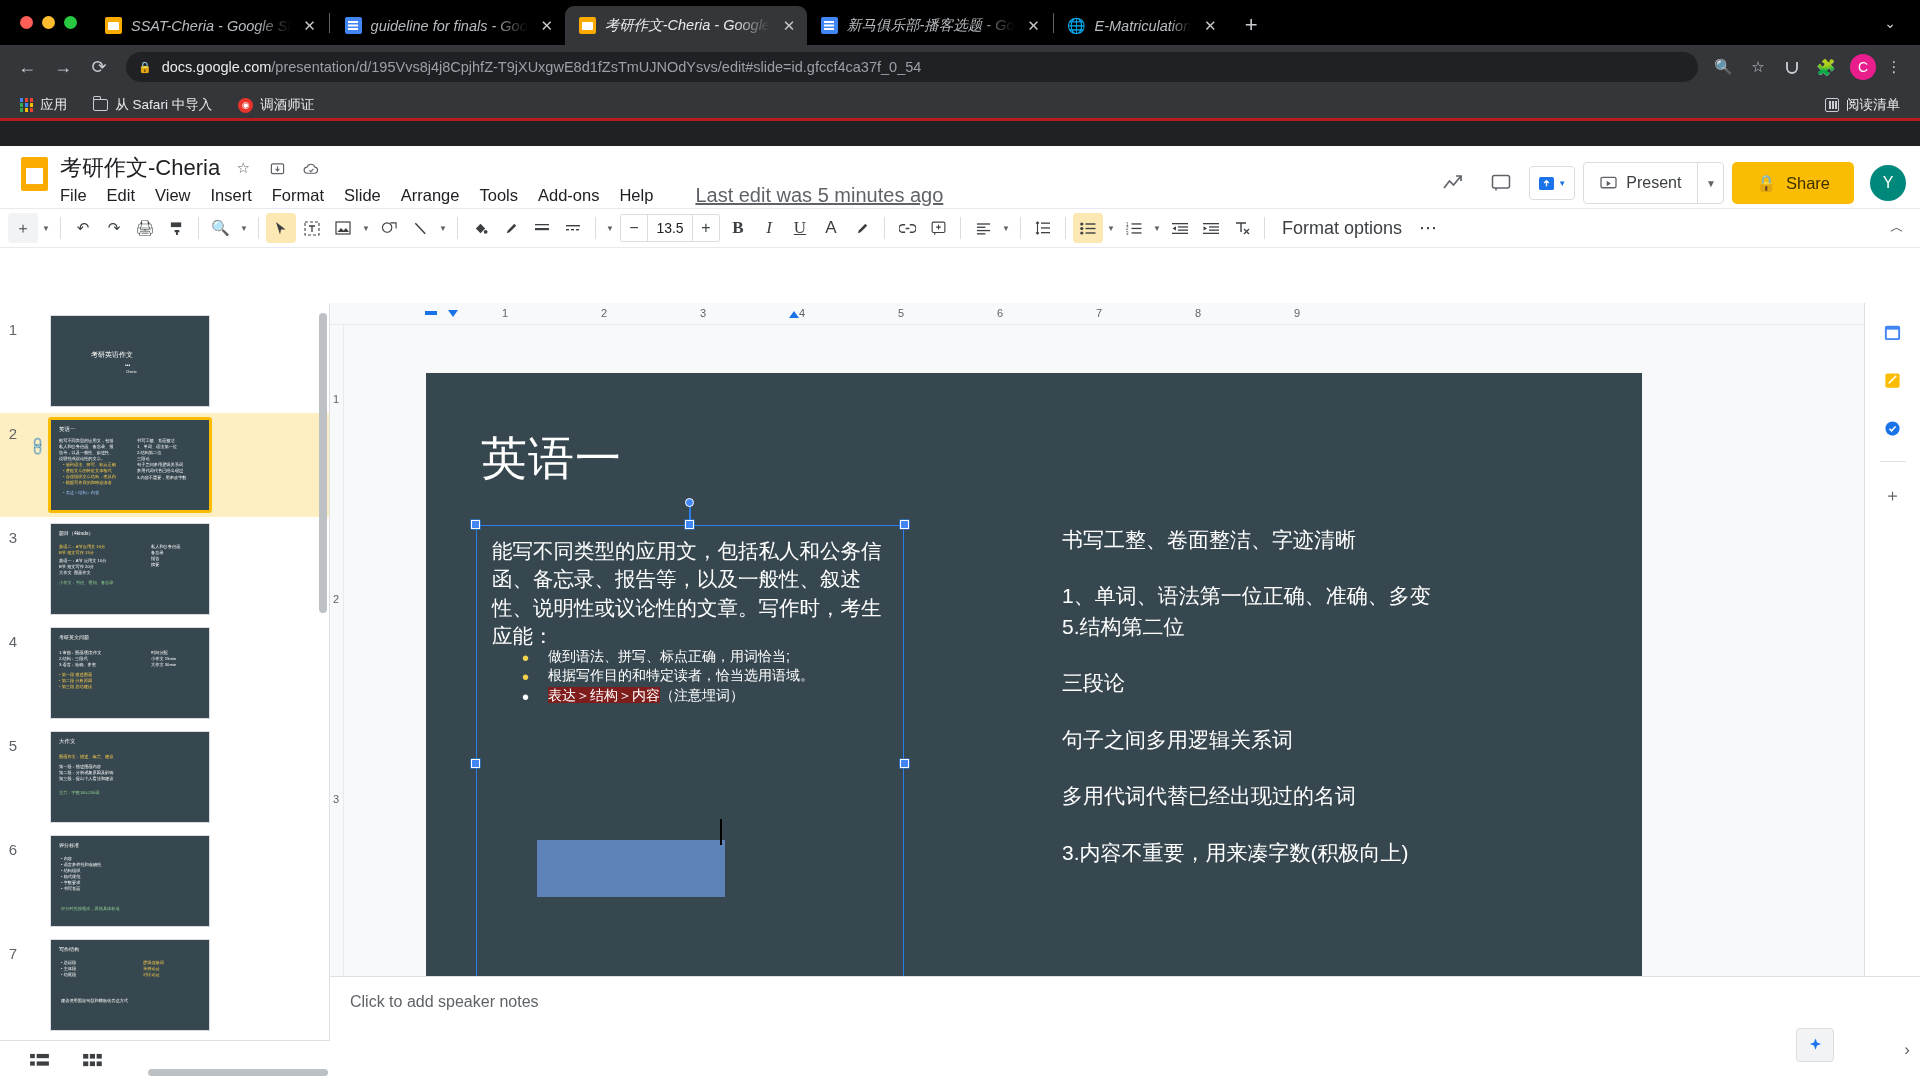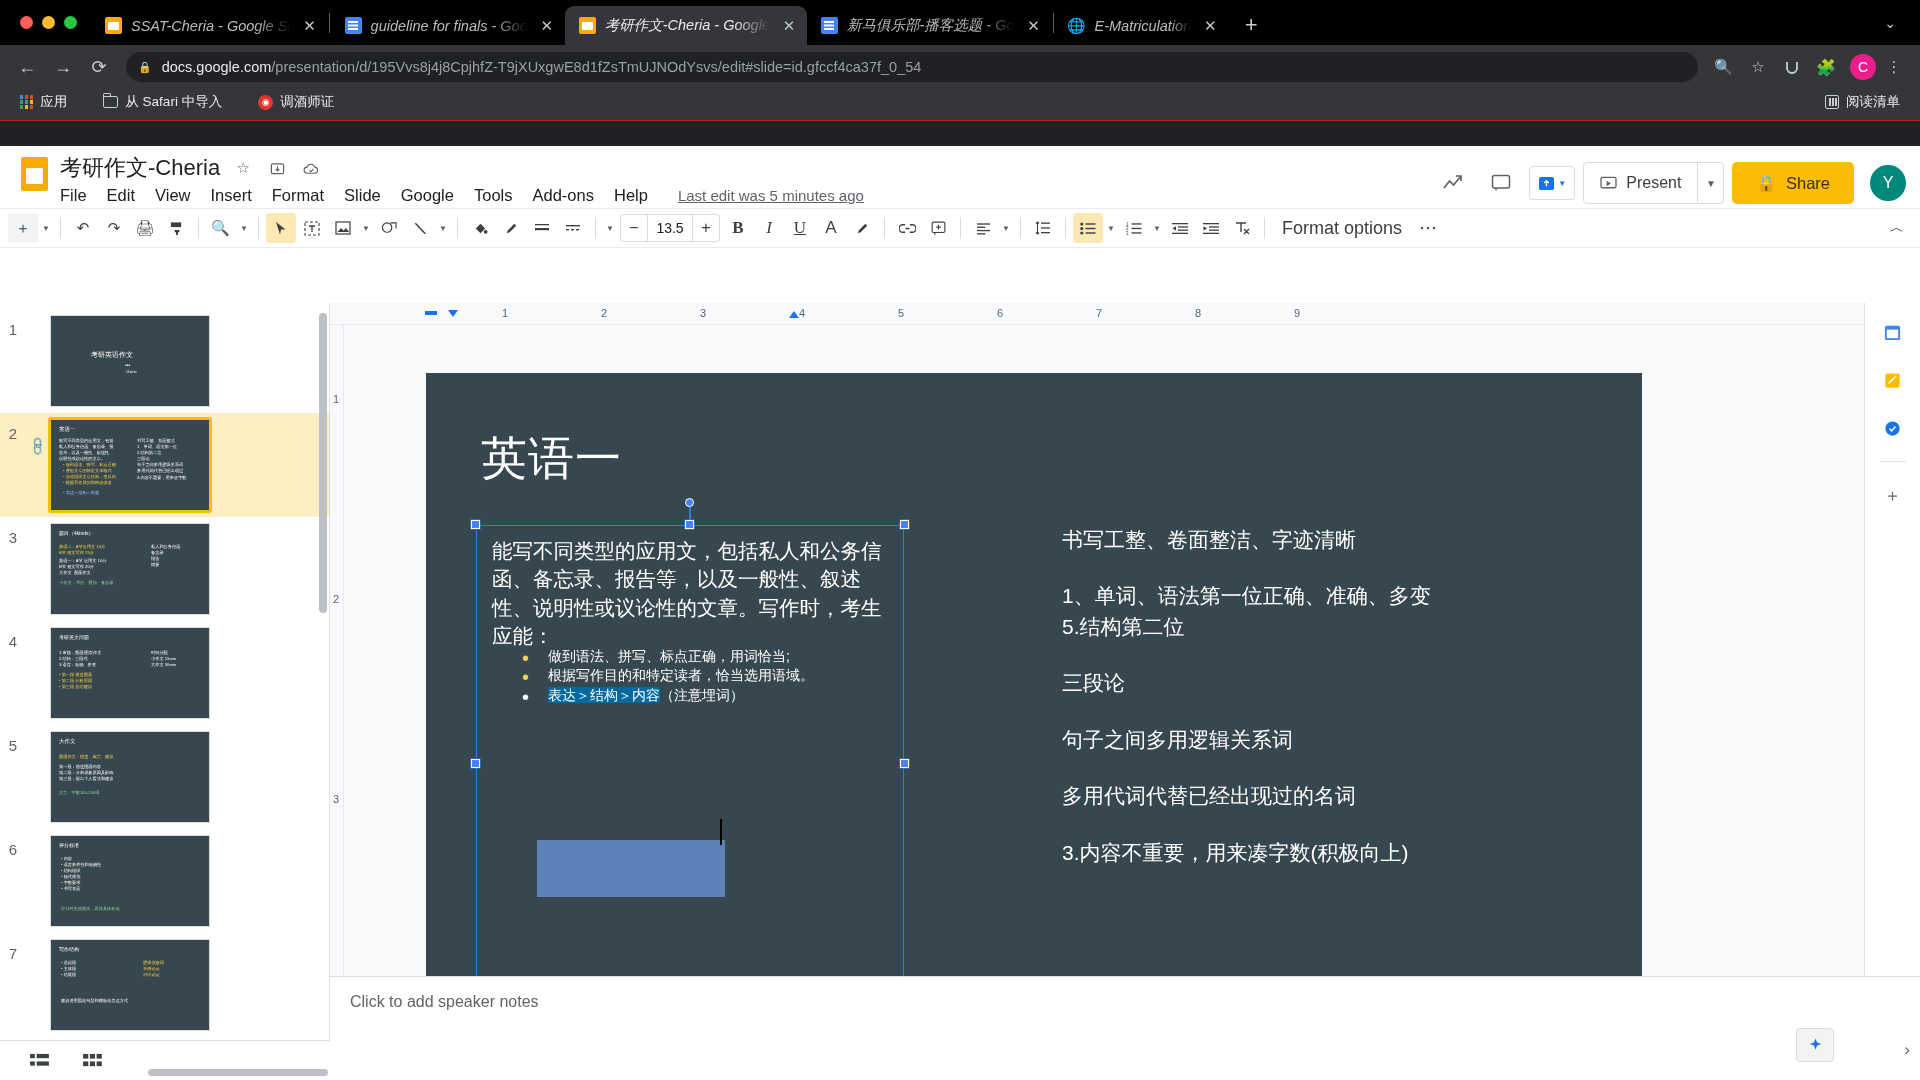--- a/index.html
+++ b/index.html
@@ -43,22 +43,22 @@
   #omnibox { flex:1; height:30px; background:#202124; border-radius:15px; display:flex; align-items:center;
              padding:0 12px; margin:0 8px; gap:10px; min-width:0; }
   #omnibox .lock { font-size:11px; color:#c9ccd0; }
   #urltext { font-size:14.5px; color:#9aa0a6; white-space:nowrap; overflow:hidden; text-overflow:clip; }
   #urltext b { color:#e8eaed; font-weight:400; }
   .tb-icon { width:32px; height:32px; display:flex; align-items:center; justify-content:center; color:#c9ccd0; font-size:15px; }
   .avatar-c { width:26px; height:26px; border-radius:50%; background:#e91e8c; color:#fff; font-size:14px;
               display:flex; align-items:center; justify-content:center; margin-left:6px; }
   .ext-puzzle { color:#c9ccd0; font-size:16px; }
 
-  #bookmarks { height:32px; background:#35363a; display:flex; align-items:flex-start; padding:0 12px; gap:20px;
-               border-bottom:1px solid #b91c1c; }
+  #bookmarks { height:32px; background:#35363a; display:flex; align-items:flex-end; padding:0 12px; gap:10px;
+               border-bottom:3px solid #b91c1c; }
   .bm { display:flex; align-items:center; gap:7px; padding:4px 8px; border-radius:4px; color:#e8eaed; font-size:13.5px; }
   .bm-apps { display:grid; grid-template-columns:repeat(3,3.4px); grid-template-rows:repeat(3,3.4px); gap:1.6px; }
   .bm-apps i { display:block; width:3.4px; height:3.4px; }
   .bm-folder { width:15px; height:12px; border:1.6px solid #c9ccd0; border-radius:2px; position:relative; }
   .bm-folder::before{content:"";position:absolute;left:-1.6px;top:-4px;width:6px;height:3px;border:1.6px solid #c9ccd0;border-bottom:none;border-radius:2px 2px 0 0;}
   .bm-red { width:15px; height:15px; border-radius:50%; background:#e8342a; display:flex; align-items:center; justify-content:center; color:#fff; font-size:9px;}
   #bookmarks .bm-right { margin-left:auto; display:flex; align-items:center; gap:8px; }
   .readlist-ic { width:14px; height:14px; border:1.5px solid #c9ccd0; border-radius:2px; position:relative;}
   .readlist-ic::after{content:"";position:absolute;left:3px;top:2px;width:1.5px;height:8px;background:#c9ccd0;box-shadow:3px 0 0 #c9ccd0, 6px 0 0 #c9ccd0;}
 
@@ -68,21 +68,21 @@
   #slides-header { height:62px; display:flex; padding:8px 14px 0 14px; }
   .doc-logo { width:40px; height:40px; margin-right:6px; display:flex; align-items:center; justify-content:center; }
   .doc-logo-shape { width:27px; height:34px; background:#f9ab00; border-radius:2px; position:relative; }
   .doc-logo-shape::after { content:""; position:absolute; left:5px; top:11px; right:5px; bottom:7px; background:#fff; border-radius:1px; }
   .doc-title-wrap { display:flex; flex-direction:column; justify-content:center; }
   .doc-title-row { display:flex; align-items:center; gap:12px; height:26px; }
   #doc-title { font-size:22px; color:#202124; }
   .hdr-ic { color:#5f6368; font-size:15px; width:22px; height:22px; display:flex; align-items:center; justify-content:center; }
   .menu-row { display:flex; align-items:center; gap:20px; height:24px; margin-top:2px; }
   .menu-item { font-size:16.5px; color:#202124; }
-  #last-edit { font-size:15px; color:#5f6368; text-decoration:underline; margin-left:10px; }
+  #last-edit { font-size:20px; color:#5f6368; text-decoration:underline; margin-left:22px; }
   .hdr-right { margin-left:auto; display:flex; align-items:center; gap:8px; padding-top:4px; }
   .hdr-rbtn { width:40px; height:40px; border-radius:50%; display:flex; align-items:center; justify-content:center;
               color:#5f6368; font-size:19px; }
   .slideshow-grp { display:flex; align-items:center; height:42px; border:1px solid #dadce0; border-radius:4px; overflow:hidden; }
   .slideshow-grp .mn { display:flex; align-items:center; gap:9px; padding:0 16px; height:100%; font-size:16px; color:#3c4043;}
   .slideshow-grp .cm { width:26px; height:100%; display:flex; align-items:center; justify-content:center;
                        border-left:1px solid #dadce0; color:#5f6368; font-size:10px;}
   .share-btn { display:flex; align-items:center; gap:9px; height:42px; padding:0 24px; border-radius:5px;
                background:#fbbc04; color:#3c2f00; font-size:16.5px; }
   .acct-av { width:36px; height:36px; border-radius:50%; background:#00897b; color:#fff; font-size:16px;
@@ -137,21 +137,21 @@
   #tb-frame { position:absolute; left:0; top:0; right:0; bottom:0; border:1.6px solid #2b7de9; }
   .hdl { position:absolute; width:9px; height:9px; background:#4285f4; border:1.4px solid #fff; box-shadow:0 0 0 0.6px #2b7de9; }
   .rot-stem { position:absolute; left:50%; top:-21px; width:1.6px; height:21px; background:#2b7de9; margin-left:-0.8px;}
   .rot-knob { position:absolute; left:50%; top:-27px; width:9px; height:9px; border-radius:50%; background:#4285f4;
               border:1.4px solid #fff; margin-left:-5.5px; }
   #tb-para { position:absolute; left:16px; top:12px; right:14px; font-size:20.5px; line-height:1.38; color:#fff; }
   #tb-list { position:absolute; left:28px; top:122px; right:8px; font-size:14px; line-height:1.38; color:#fff; }
   #tb-list li { list-style:none; position:relative; padding-left:44px; margin-bottom:0; }
   #tb-list li::before { content:"•"; position:absolute; left:18px; top:-2px; color:#f2d14e; font-size:20px; }
   #tb-list li.last::before { color:#fff; }
-  .sel-text { background:#0369a1;text-align:center; }
+  .sel-text { background:#7f1d1d;text-align:center; }
   .sel-block { position:absolute; left:61px; top:315px; width:188px; height:57px; background:#5d82b8; }
   #textcursor { position:absolute; left:244px; top:294px; width:2px; height:26px; background:#000; }
   #tb-badge { position:absolute; left:14px; top:482px; width:36px; height:30px; background:#f1f3f4; border:1px solid #dadce0;
               border-radius:3px; display:flex; align-items:center; justify-content:center; color:#3c4043; font-size:15px; }
 
   #right-col { position:absolute; left:636px; top:152px; width:530px; color:#fff; font-size:21px; line-height:1.45; }
   #right-col p { margin-bottom:26px; white-space:pre-line; }
 
   #slide-dots { position:absolute; left:50%; bottom:-18px; transform:translateX(-50%); color:#9aa0a6; font-size:13px; letter-spacing:3px;}
 
@@ -302,21 +302,21 @@
               </svg>
           </span>
         </div>
         <div class="menu-row">
           <span class="menu-item">File</span>
           <span class="menu-item">Edit</span>
           <span class="menu-item">View</span>
           <span class="menu-item">Insert</span>
           <span class="menu-item">Format</span>
           <span class="menu-item">Slide</span>
-          <span class="menu-item">Google</span>
+          <span class="menu-item">Arrange</span>
           <span class="menu-item">Tools</span>
           <span class="menu-item">Add-ons</span>
           <span class="menu-item">Help</span>
           <span id="last-edit">Last edit was 5 minutes ago</span>
         </div>
       </div>
 
       <div class="hdr-right">
         <div class="hdr-rbtn">
           <svg width="20" height="18" viewBox="0 0 20 18">

